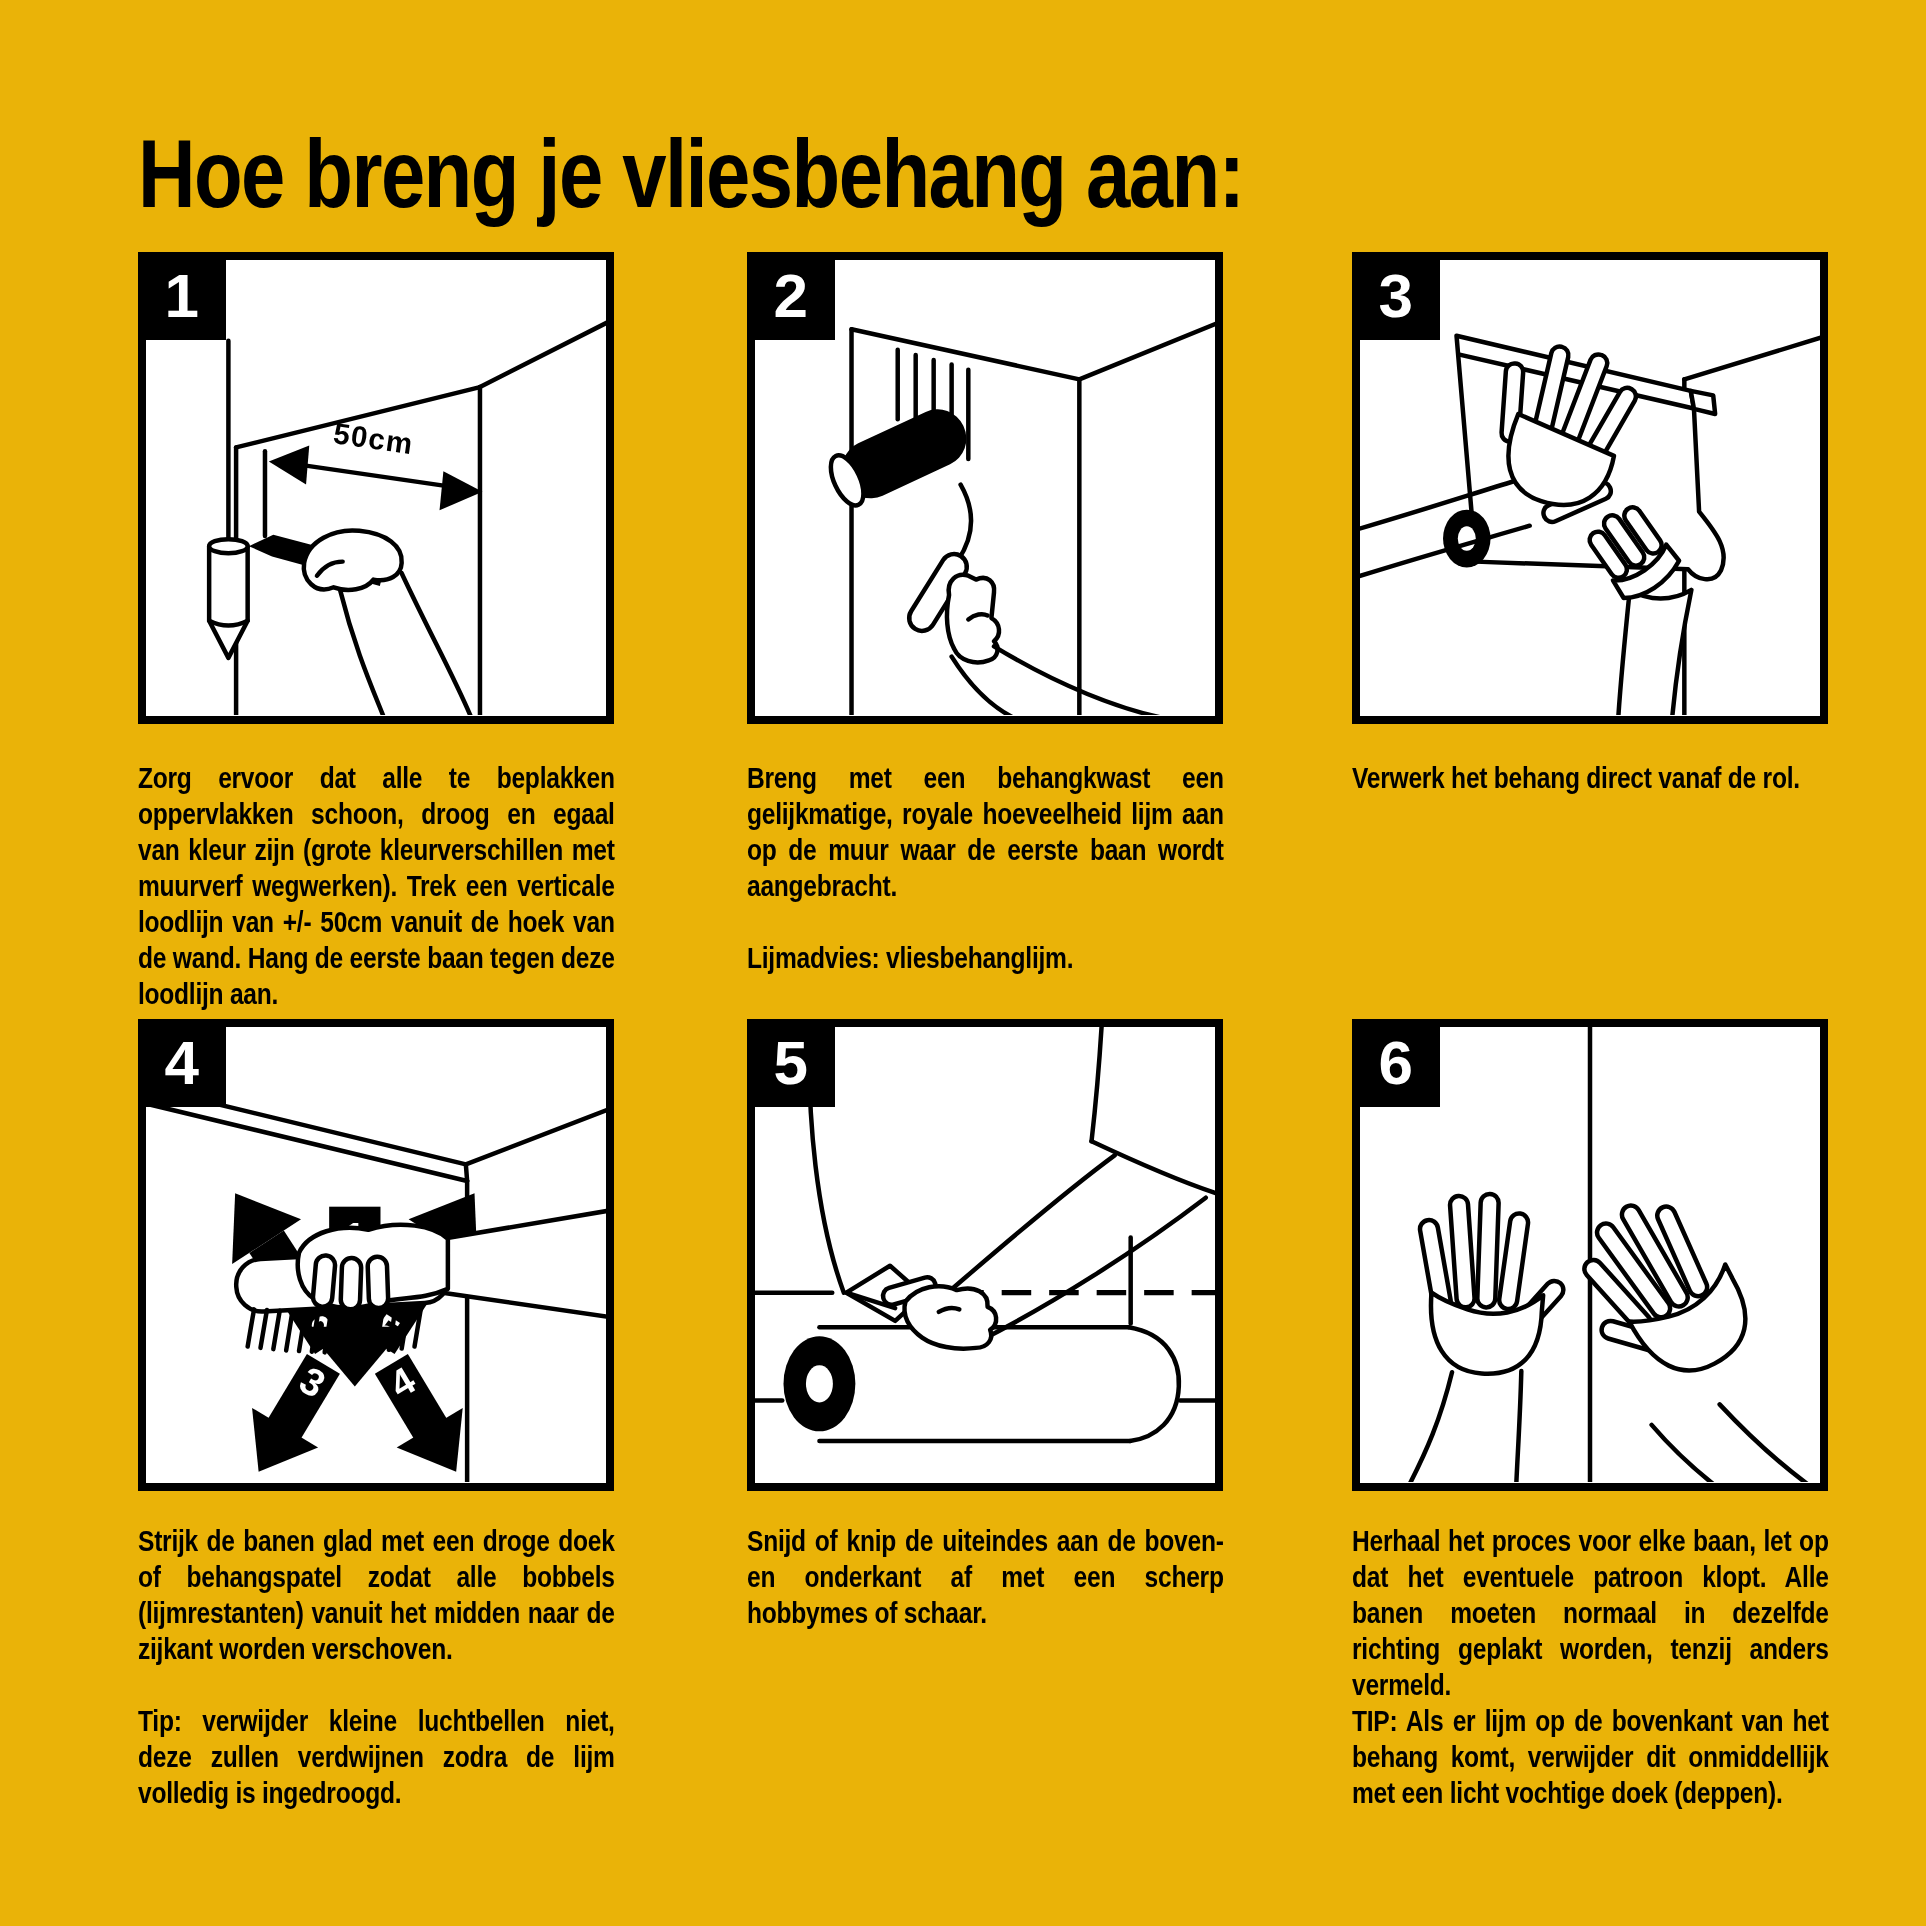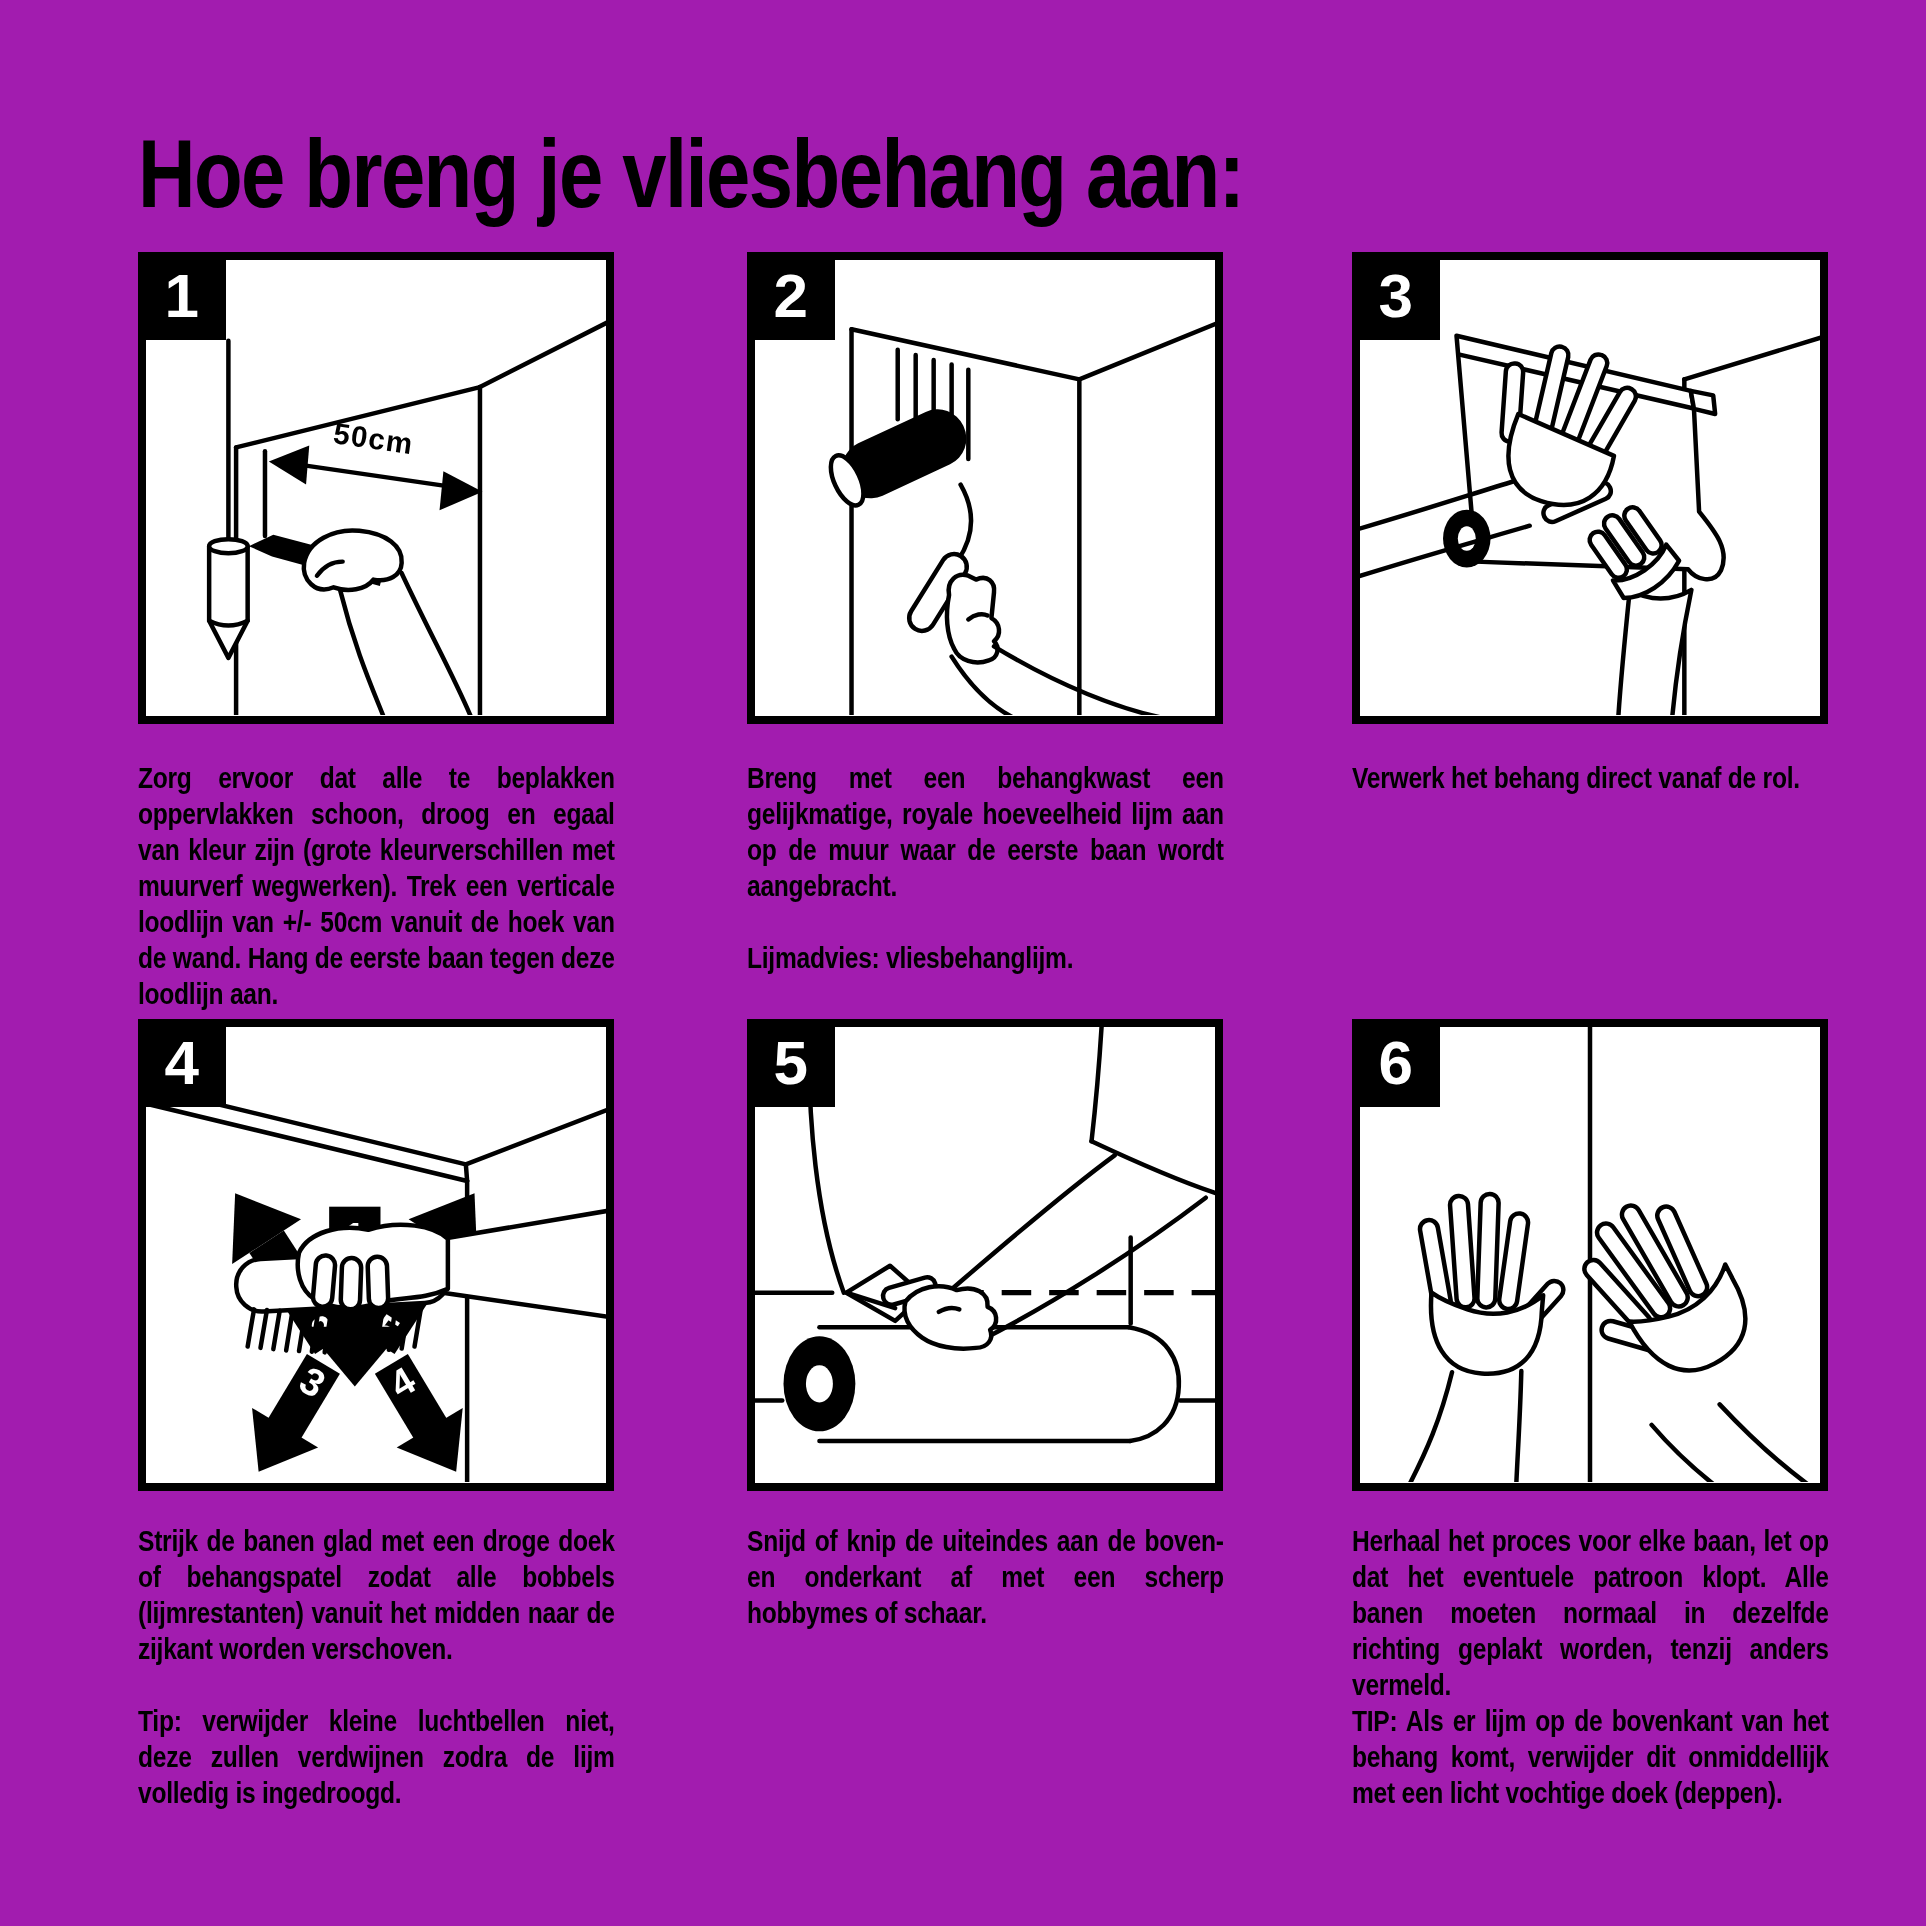--- a/index.html
+++ b/index.html
@@ -1,17 +1,17 @@
 <!DOCTYPE html>
 <html style="font-size:10.3px"><head>
 <meta charset="utf-8">
 <style>
   html,body{margin:0;padding:0;background:#ffffff;}
   body{width:1926px;height:1926px;position:relative;font-family:"Liberation Sans",sans-serif;color:#000;}
-  .page{position:absolute;inset:0;background:#a21caf;overflow:hidden;}
+  .page{position:absolute;inset:0;background:#eab308;overflow:hidden;}
   .title{
     position:absolute;left:138px;top:55px;
     font-size:96px;font-weight:bold;letter-spacing:-1.9px;white-space:nowrap;
     transform:scaleX(0.83);transform-origin:left top;
   }
   .panel{
     position:absolute;width:476px;height:472px;
     border:8.3px solid #000;box-sizing:border-box;background:#fff;
   }
   .badge{

